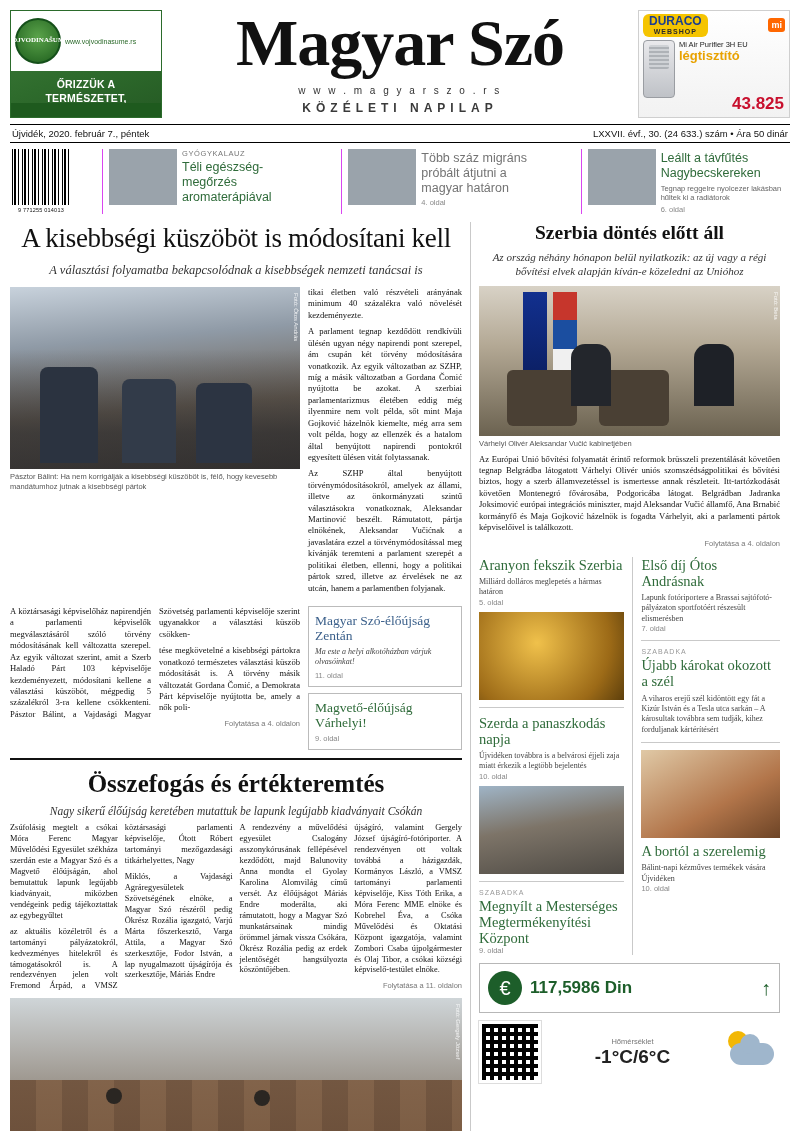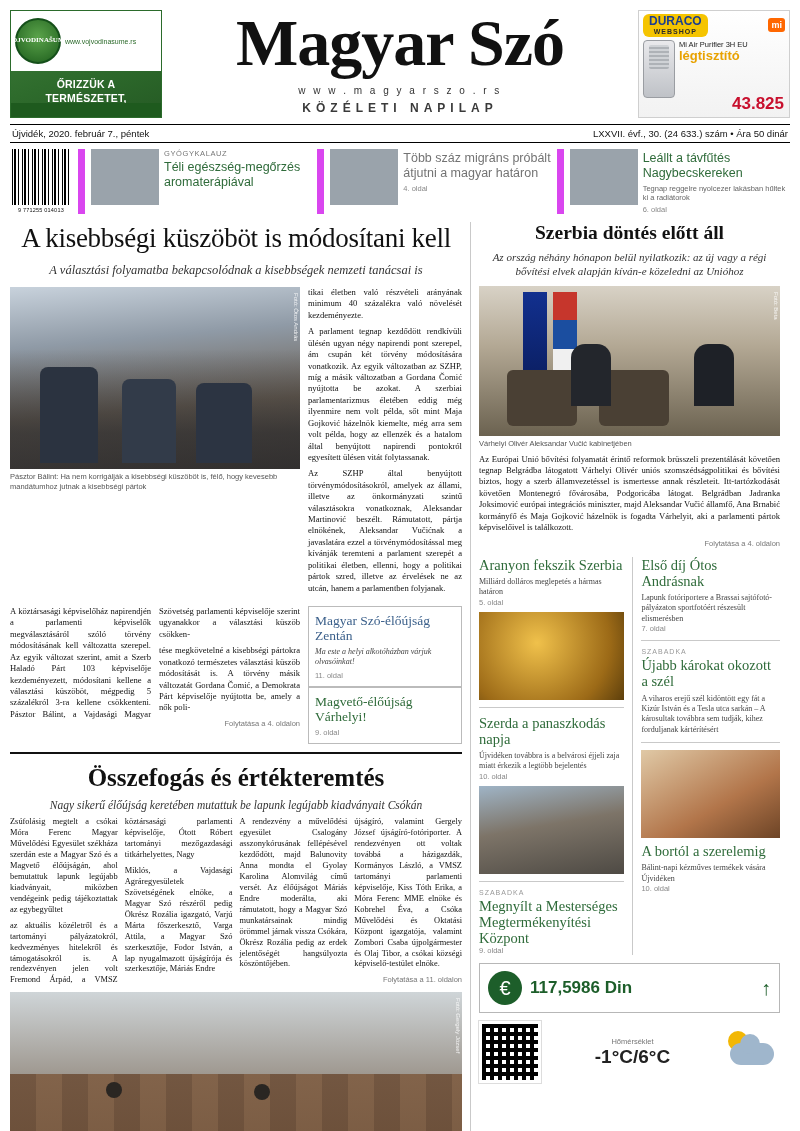--- a/index.html
+++ b/index.html
@@ -85,21 +85,21 @@
   }
 
   
   .teasers { display:flex; margin: 6px 10px 0 10px; gap:6px; }
   .barcode { width: 62px; display:flex; flex-direction:column; align-items:center; }
   .barcode .bars {
     width: 58px; height: 56px;
     background: repeating-linear-gradient(90deg,#000 0 1px,#fff 1px 2px,#000 2px 4px,#fff 4px 6px,#000 6px 7px,#fff 7px 10px);
   }
   .barcode .num { font-family:"Liberation Sans",sans-serif; font-size:5.5px; margin-top:2px; letter-spacing:.2px;}
-  .teaser { flex:1; display:flex; gap:5px; border-left:7px solid #d946ef; padding-left:6px; }
+  .teaser { flex:1; display:flex; gap:5px; border-left:1px solid #d946ef; padding-left:6px;margin-left:24px; }
   .teaser .thumb { width:68px; height:56px; flex:0 0 auto; background:#9aa3ab; }
   .t-photo-1 { background: linear-gradient(170deg,#8fb27a 0%, #4f6f3c 45%, #314a26 100%); }
   .t-photo-2 { background: linear-gradient(170deg,#b8c4ca 0%, #6f7d86 50%, #43525c 100%); }
   .t-photo-3 { background: linear-gradient(160deg,#c8d6de 0%, #8b9aa4 55%, #5a666e 100%); }
   .teaser .ttxt { font-family:"Liberation Sans",sans-serif; }
   .teaser .kicker { font-size:7.5px; letter-spacing:.6px; color:#777; text-transform:uppercase; }
   .teaser .ttitle { font-size:12.5px; line-height:1.18; color:#2b4f7a; font-weight:400; margin-top:2px; }
   .teaser .tpage { font-size:7.5px; color:#888; margin-top:3px; }
   .teaser.green .ttitle { color:#2f6b3a; }
   .teaser.blue .ttitle { color:#737373; }
@@ -137,21 +137,21 @@
   }
   .caption { font-family:"Liberation Sans",sans-serif; font-size:7.5px; color:#555; line-height:1.3; margin-top:3px; }
 
   .lead-col { flex:1; font-size:8.6px; line-height:1.33; text-align:justify; }
   .lead-col p { margin:0 0 5px 0; }
 
   .below-lead { display:flex; gap:8px; margin-top:7px; }
   .bl-text { width: 290px; font-size:8.6px; line-height:1.33; text-align:justify;
              column-count:2; column-gap:8px; }
   .bl-text p { margin:0 0 5px 0; }
-  .bl-ads { flex:1; display:flex; flex-direction:column; }
+  .bl-ads { flex:1; display:flex; flex-direction:column; gap:6px; }
   .ad-box { border:1px solid #bbb; padding:6px; font-family:"Liberation Serif",serif; }
   .ad-box .ad-t { font-size:13.5px; line-height:1.12; color:#3a5f8a; }
   .ad-box .ad-t.green { color:#2f6b3a; }
   .ad-box .ad-s { font-size:8px; line-height:1.25; color:#444; margin-top:4px; font-style:italic;}
   .ad-box .ad-p { font-family:"Liberation Sans",sans-serif; font-size:7.5px; color:#888; margin-top:4px; }
 
   
   .r-title { font-size:19.5px; text-align:center; line-height:1.12; margin:0; }
   .r-deck { font-size:11px; font-style:italic; text-align:center; color:#333; margin:7px 2px 7px 2px; line-height:1.25; }
   .r-photo { width:100%; height:150px; position:relative; overflow:hidden;

